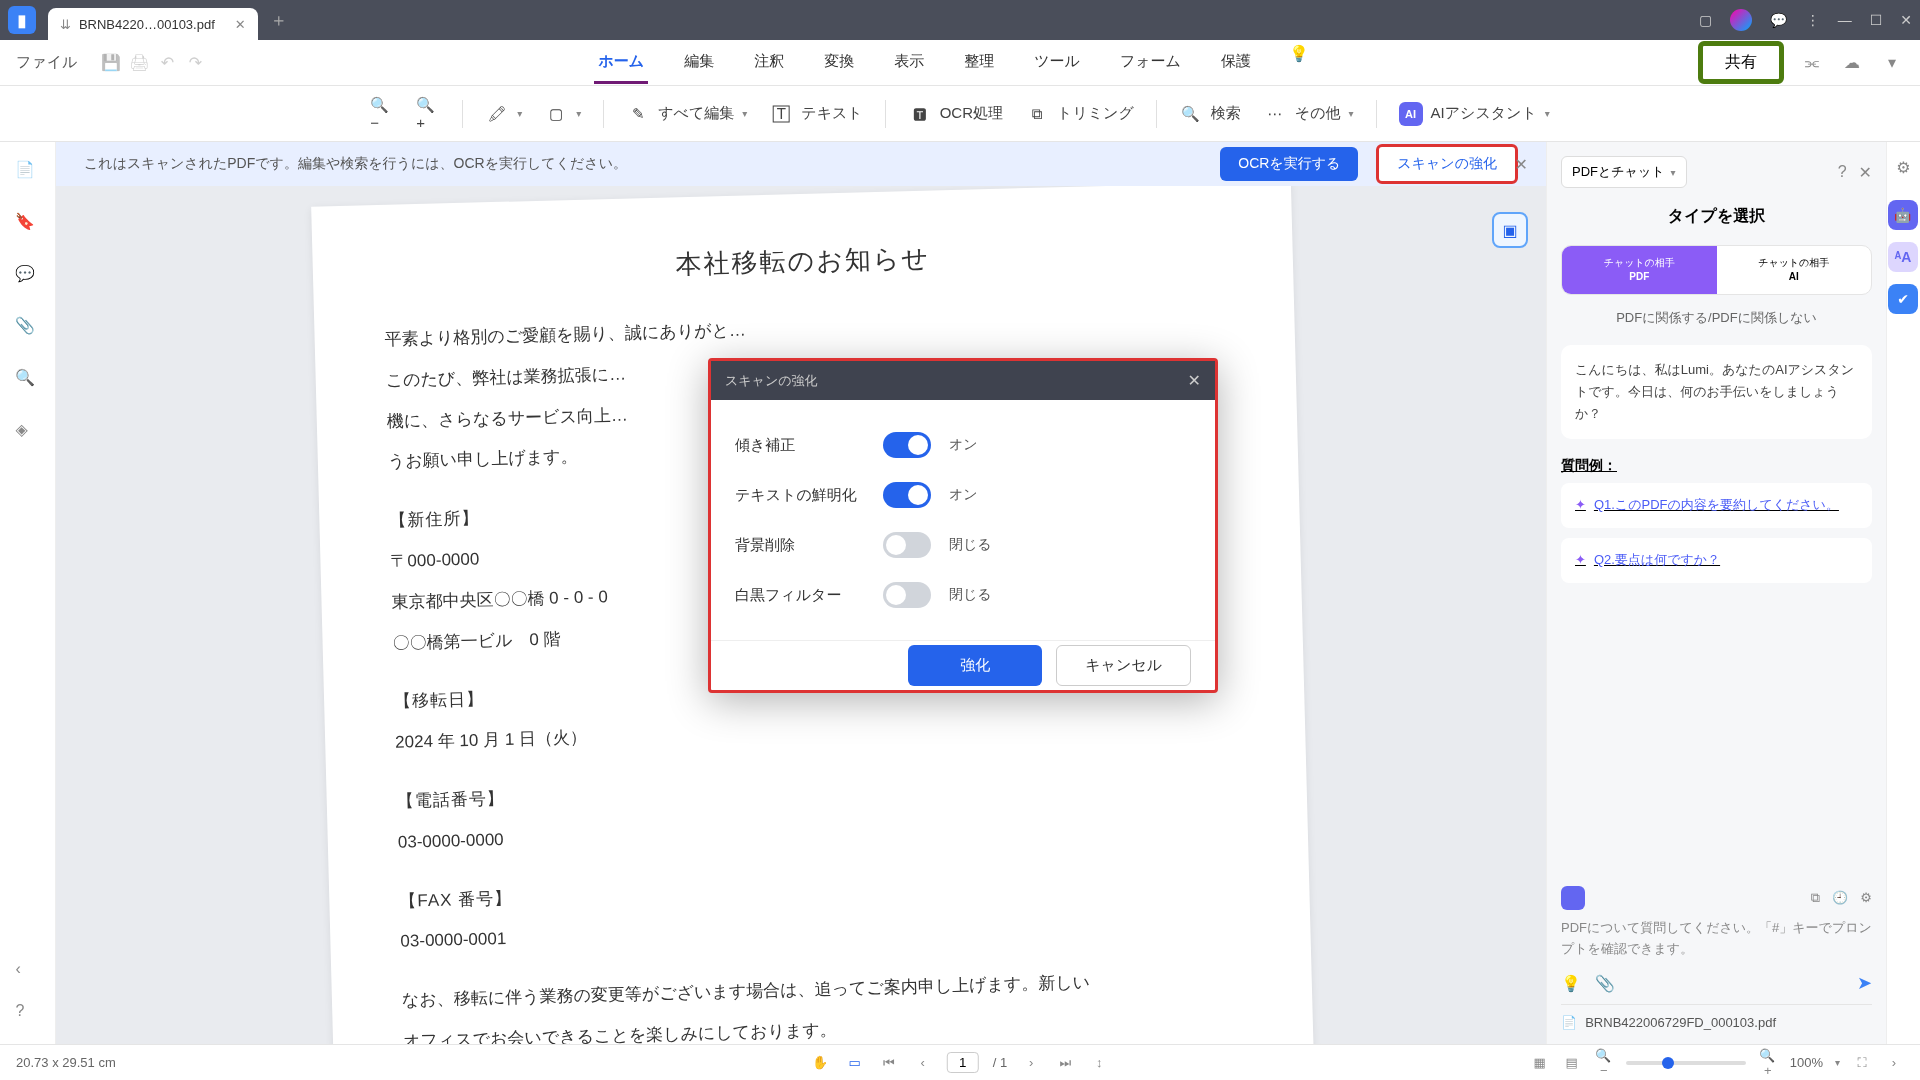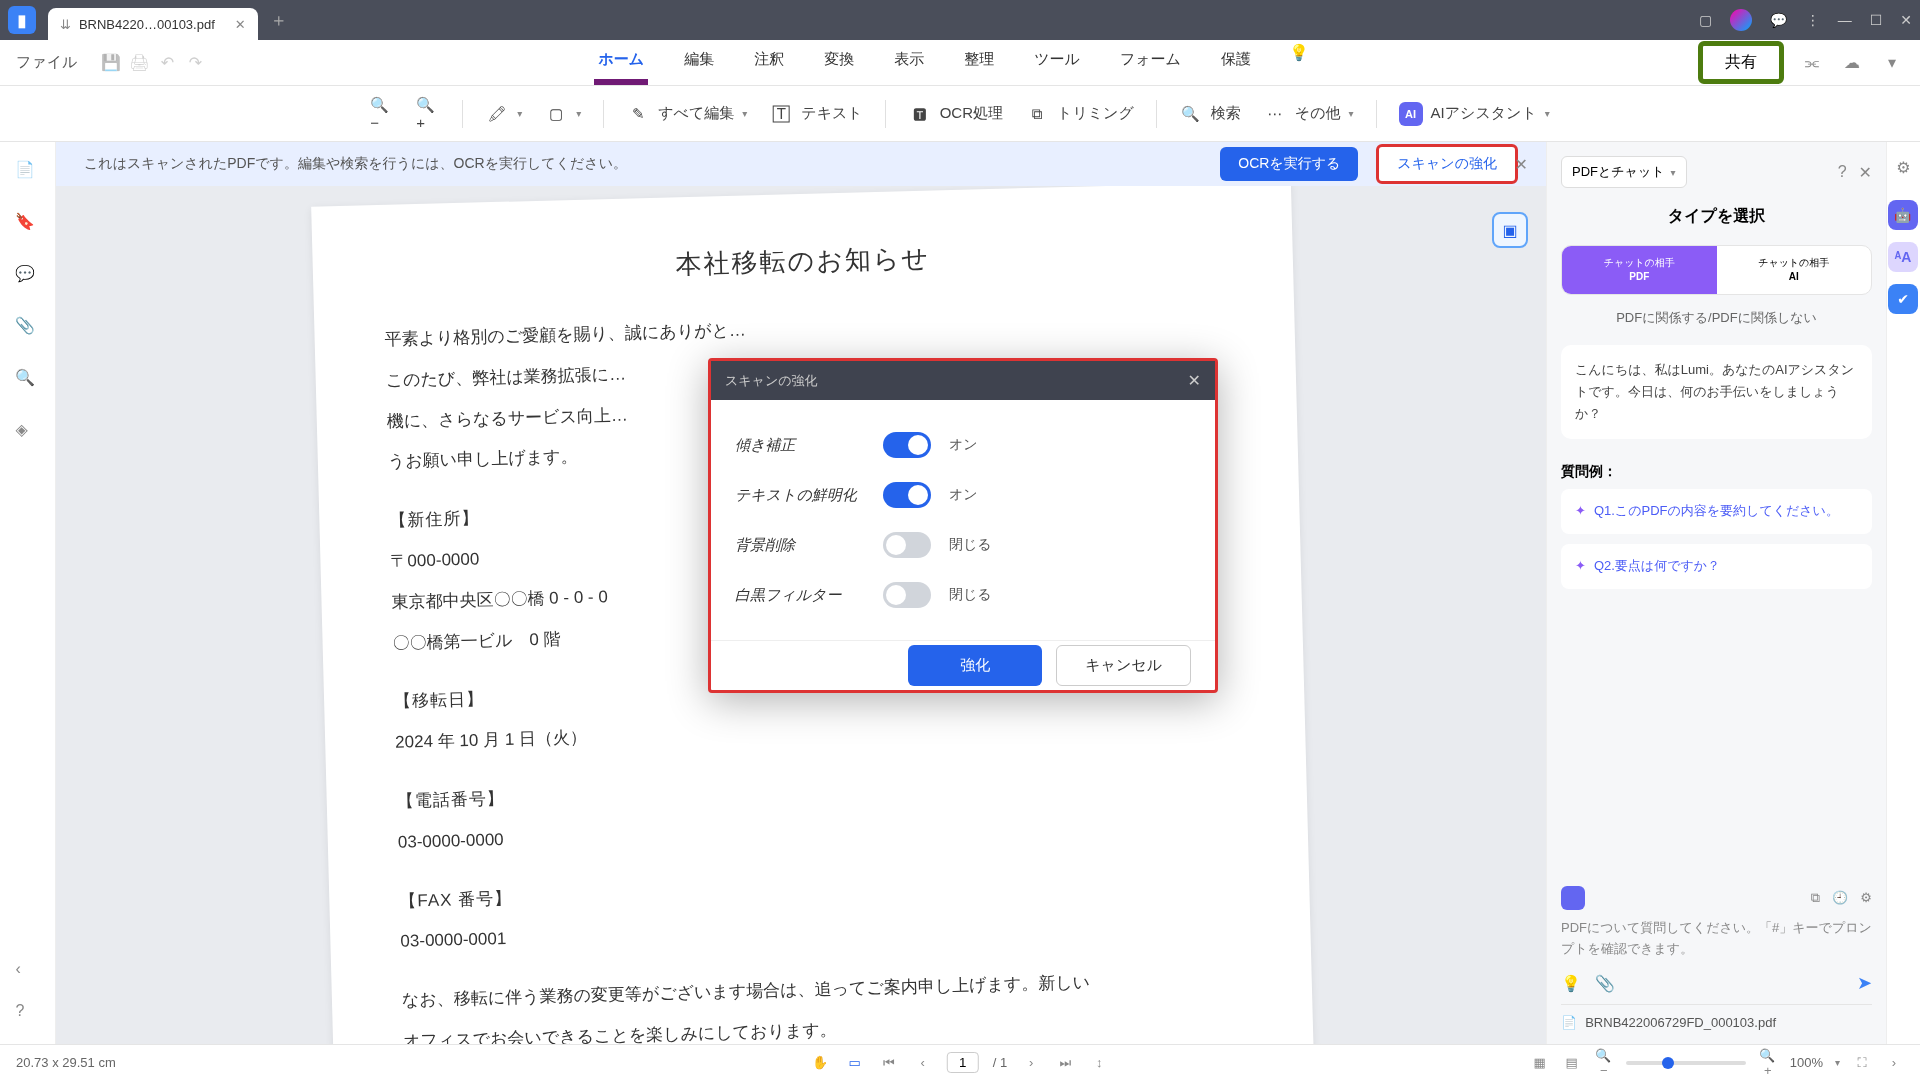--- a/index.html
+++ b/index.html
@@ -15,21 +15,21 @@
 .titlebar-right .win-btn { color: #ccc; font-size: 14px; cursor: pointer; }
 .avatar { width: 22px; height: 22px; border-radius: 50%; background: linear-gradient(135deg,#f0a,#0af); }
 
 
 .menubar { height: 46px; background: #fff; border-bottom: 1px solid #e5e5e5; display: flex; align-items: center; padding: 8px 16px; gap: 4px; }
 .file-menu { color: #555; font-size: 15px; margin-right: 18px; cursor: pointer; }
 .mb-icon { width: 24px; height: 24px; color: #888; cursor: pointer; display: flex; align-items: center; justify-content: center; }
 .mb-icon.disabled { opacity: .4; }
 .menubar-tabs { display: flex; gap: 32px; margin-left: auto; margin-right: auto; }
 .mtab { color: #333; font-size: 15px; cursor: pointer; padding: 10px 4px; border-bottom: 3px solid transparent; }
-.mtab.active { color: #2563eb; border-bottom: 6px solid #701a75; font-weight: 600; }
+.mtab.active { color: #2563eb; border-bottom: 3px solid #701a75; font-weight: 600; }
 .share-btn { border: 5px solid #4d7c0f; border-radius: 6px; padding: 6px 22px; font-size: 16px; cursor: pointer; margin-right: 12px; }
 .mb-right-icons { display: flex; gap: 16px; }
 
 
 .toolbar { height: 56px; background: #fff; border-bottom: 1px solid #e5e5e5; display: flex; align-items: center; justify-content: center; gap: 22px; padding: 0 20px; }
 .tool { display: flex; align-items: center; gap: 8px; color: #444; font-size: 15px; cursor: pointer; }
 .tool-icon { width: 24px; height: 24px; display: flex; align-items: center; justify-content: center; }
 .sep { width: 1px; height: 28px; background: #e0e0e0; }
 .chev { font-size: 10px; color: #888; }
 .ai-badge { background: #6366f1; color: #fff; width: 24px; height: 24px; border-radius: 6px; display: flex; align-items: center; justify-content: center; font-size: 11px; font-weight: bold; }
@@ -57,21 +57,21 @@
 .doc-page .block { margin-top: 18px; }
 .doc-page .label-row { letter-spacing: 1px; }
 .bluebox { position: absolute; top: 70px; right: 18px; width: 36px; height: 36px; border: 2px solid #60a5fa; border-radius: 8px; background: #eff6ff; display: flex; align-items: center; justify-content: center; color: #2563eb; cursor: pointer; }
 
 
 .dialog { position: absolute; left: 708px; top: 358px; width: 510px; background: #fff; border-radius: 4px; box-shadow: 0 8px 40px rgba(0,0,0,.3); border: 3px solid #d33; }
 .dialog-header { background: #3f434f; color: #ccc; padding: 10px 14px; display: flex; align-items: center; font-size: 13px; }
 .dialog-header .close { margin-left: auto; color: #ccc; cursor: pointer; font-size: 16px; }
 .dialog-body { padding: 20px 24px; }
 .opt-row { display: flex; align-items: center; gap: 18px; padding: 12px 0; font-size: 15px; color: #333; }
-.opt-row .label { min-width: 130px; font-style: italic; }
+.opt-row .label { min-width: 130px; }
 .toggle { width: 48px; height: 26px; border-radius: 13px; position: relative; cursor: pointer; }
 .toggle.on { background: #2563eb; }
 .toggle.off { background: #d1d5db; }
 .toggle .knob { width: 20px; height: 20px; background: #fff; border-radius: 50%; position: absolute; top: 3px; }
 .toggle.on .knob { right: 3px; }
 .toggle.off .knob { left: 3px; }
 .state-text { font-size: 14px; color: #555; }
 .dialog-footer { border-top: 1px solid #eee; padding: 4px 24px; display: flex; justify-content: flex-end; gap: 14px; }
 .dialog-footer .enhance { background: #2563eb; color: #fff; border: none; border-radius: 6px; padding: 10px 52px; font-size: 15px; cursor: pointer; }
 .dialog-footer .cancel { background: #fff; color: #333; border: 1px solid #ccc; border-radius: 6px; padding: 10px 28px; font-size: 15px; cursor: pointer; }
@@ -80,21 +80,21 @@
 .ai-panel { width: 340px; background: #f6f7f9; border-left: 1px solid #eee; display: flex; flex-direction: column; padding: 14px; gap: 10px; position: relative; }
 .ai-header { display: flex; align-items: center; gap: 10px; }
 .ai-select { border: 1px solid #ddd; border-radius: 6px; padding: 6px 10px; font-size: 13px; background: #fff; cursor: pointer; display: flex; align-items: center; gap: 6px; }
 .ai-header-right { margin-left: auto; display: flex; gap: 12px; color: #888; }
 .ai-title { font-size: 16px; font-weight: 600; text-align: center; margin: 8px 0; }
 .seg { display: flex; background: #fff; border-radius: 10px; border: 1px solid #e5e5e5; overflow: hidden; }
 .seg-btn { flex: 1; text-align: center; padding: 10px 4px; font-size: 10px; cursor: pointer; line-height: 1.4; }
 .seg-btn.sel { background: #8b5cf6; color: #fff; }
 .subseg { text-align: center; font-size: 13px; color: #666; margin-top: 4px; }
 .ai-msg { background: #fff; border-radius: 10px; padding: 14px; font-size: 13px; color: #444; line-height: 1.7; margin-top: 8px; }
-.qex { margin-top: 14px; }
+.qex { margin-top: 8px; text-decoration: underline; }
 .qex-title { font-size: 14px; font-weight: 600; margin-bottom: 8px; }
 .qex-item { background: #fff; border-radius: 8px; padding: 12px 14px; font-size: 13px; color: #4b5cf6; margin-bottom: 10px; cursor: pointer; display: flex; gap: 8px; align-items: flex-start; line-height: 1.6; }
 .qex-item .spark { color: #8b5cf6; }
 .ai-input-area { margin-top: auto; }
 .ai-hint-row { display: flex; align-items: center; gap: 10px; color: #888; font-size: 13px; margin-bottom: 8px; }
 .ai-hint-row .hint-icon { width: 24px; height: 24px; background: #6366f1; border-radius: 6px; }
 .ai-placeholder { font-size: 13px; color: #888; line-height: 1.6; margin-bottom: 12px; }
 .ai-input-bottom { display: flex; align-items: center; gap: 14px; }
 .ai-input-bottom .bulb, .ai-input-bottom .clip { color: #888; cursor: pointer; }
 .ai-send { margin-left: auto; color: #3b82f6; cursor: pointer; font-size: 18px; }

